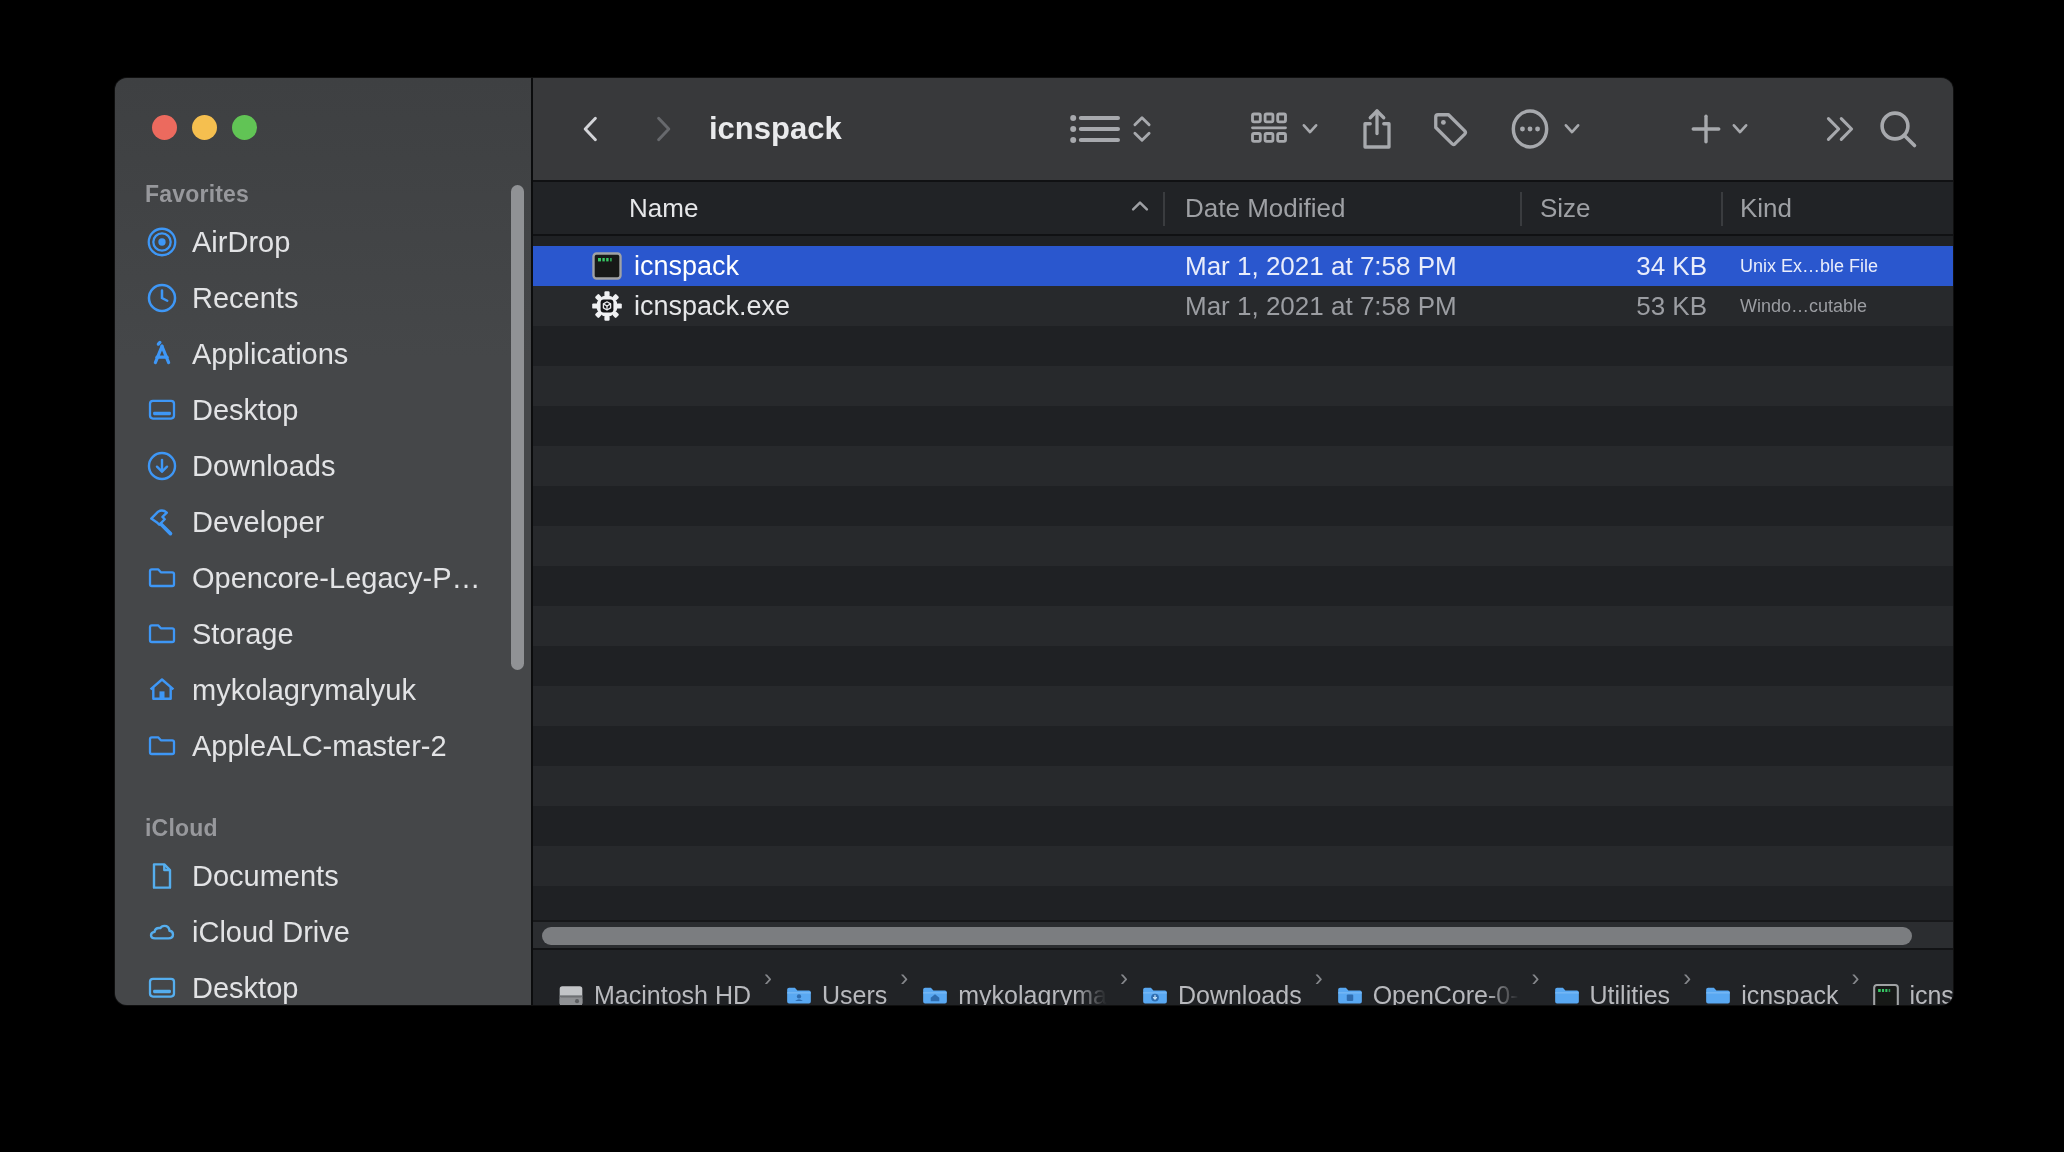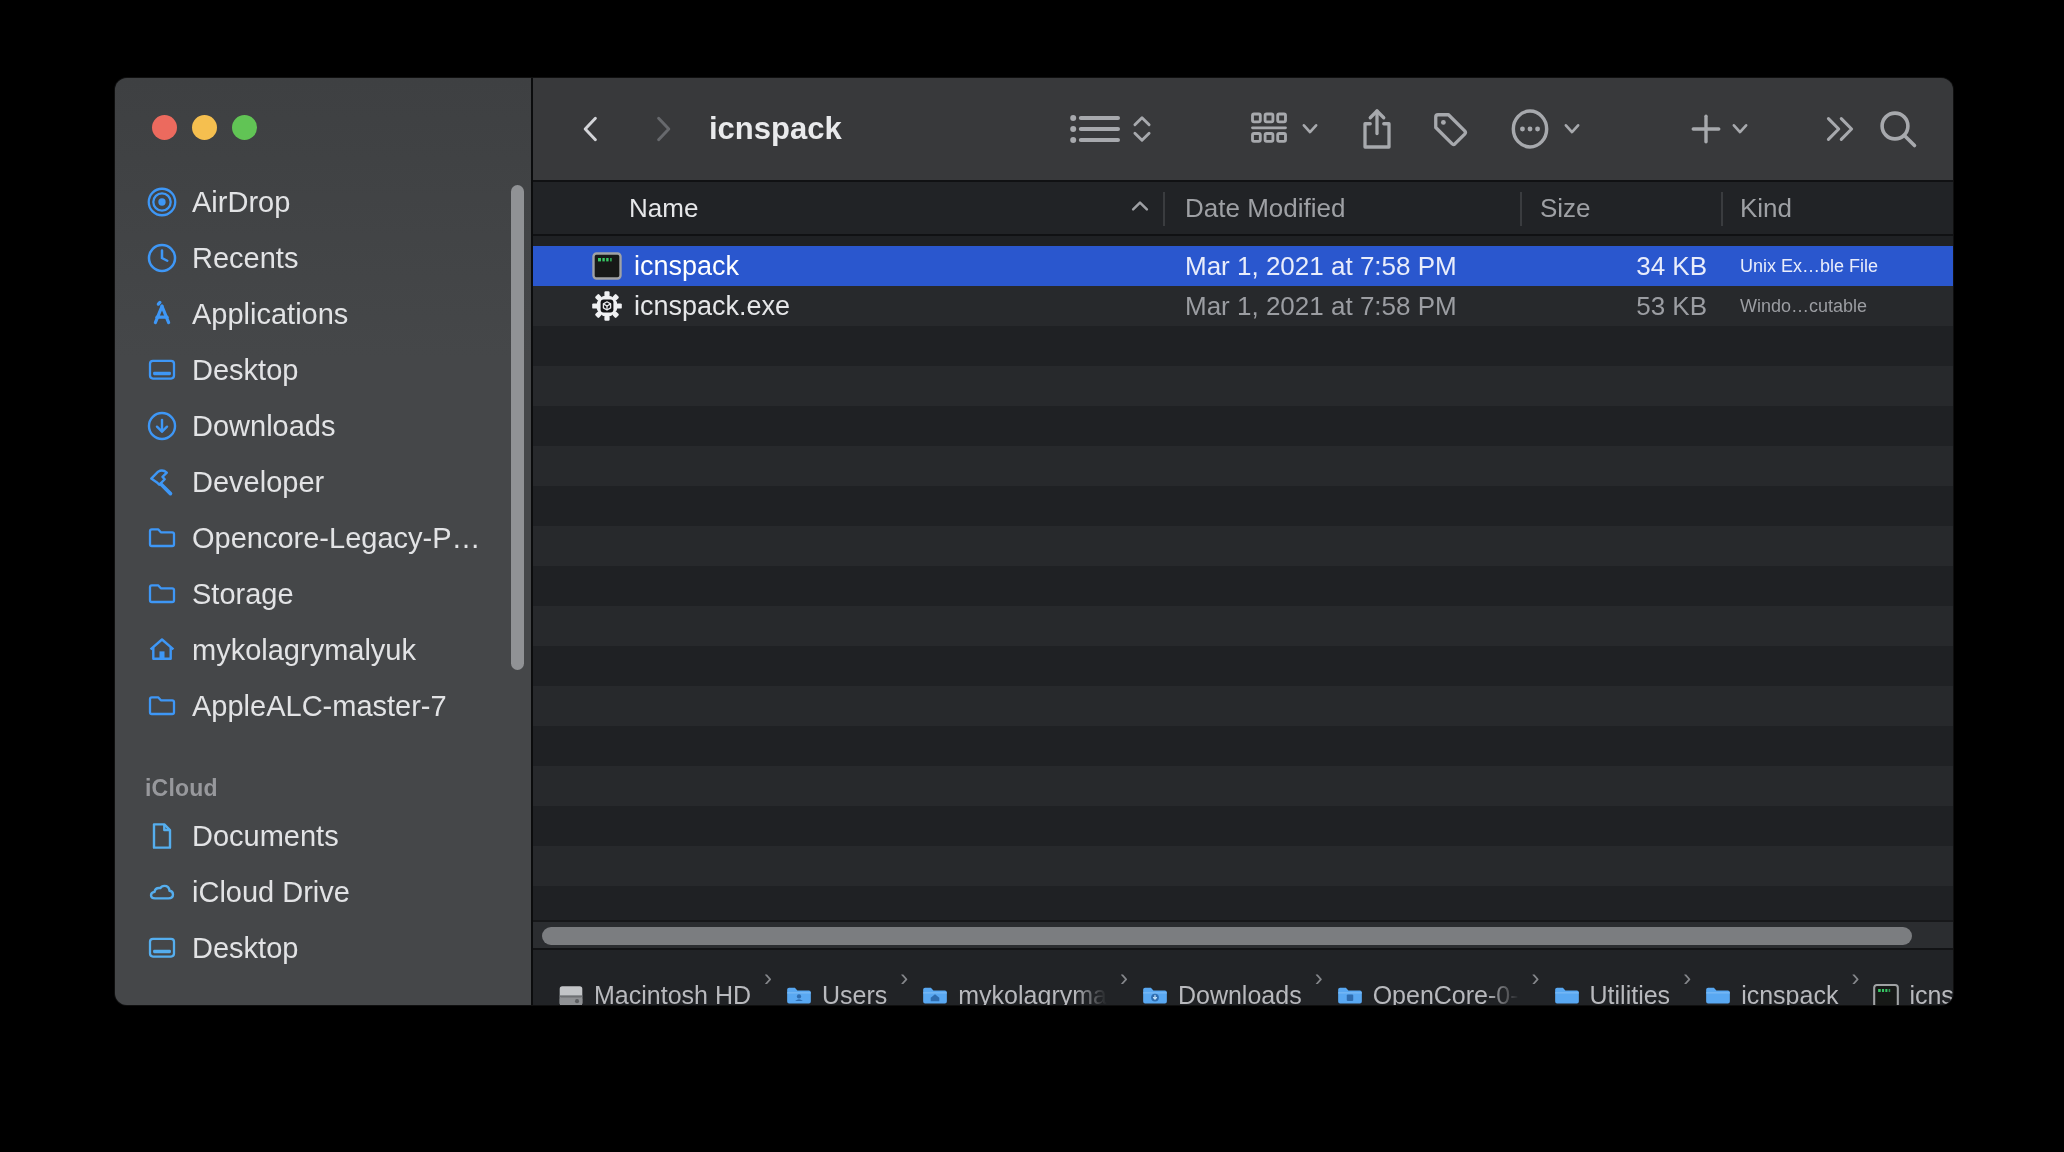--- a/index.html
+++ b/index.html
@@ -77,20 +77,21 @@
 </svg>
 
 <div class="window">
 
   <div class="sidebar">
     <div class="traffic t-red" style="background:#EC6A5E"></div>
     <div class="traffic t-yellow" style="background:#F5BF4F"></div>
     <div class="traffic t-green" style="background:#61C455"></div>
 
     <div class="side-list">
+      <div class="section-title">Favorites</div>
 
       <div class="side-item">
         <span class="ic">
           <svg width="32" height="32" viewBox="0 0 28 28" fill="none" stroke="#3E97F6" stroke-width="2">
             <circle cx="14" cy="14" r="3.2" fill="#3E97F6" stroke="none"></circle>
               <circle cx="14" cy="14" r="7.6"></circle>
               <circle cx="14" cy="14" r="11.6"></circle>
           </svg>
           </span>
         <span class="lbl">AirDrop</span>
@@ -177,21 +178,21 @@
           </span>
         <span class="lbl">mykolagrymalyuk</span>
       </div>
 
       <div class="side-item">
         <span class="ic">
           <svg width="32" height="32" viewBox="0 0 28 28" fill="none" stroke="#3E97F6" stroke-width="2" stroke-linejoin="round">
             <path d="M3.5 10 V8 Q3.5 6.4 5.1 6.4 H10.6 L13 9 H22.9 Q24.5 9 24.5 10.6 V19.4 Q24.5 21 22.9 21 H5.1 Q3.5 21 3.5 19.4 Z"></path>
           </svg>
           </span>
-        <span class="lbl">AppleALC-master-7</span>
+        <span class="lbl">AppleALC-master-2</span>
       </div>
 
       <div class="section-title icloud">iCloud</div>
 
       <div class="side-item">
         <span class="ic">
           <svg width="32" height="32" viewBox="0 0 28 28" fill="none" stroke="#55AEEE" stroke-width="2.1" stroke-linejoin="round">
             <path d="M7 3.8 H16 L21 8.8 V24.2 H7 Z"></path>
               <path d="M16 3.8 V8.8 H21"></path>
           </svg>

